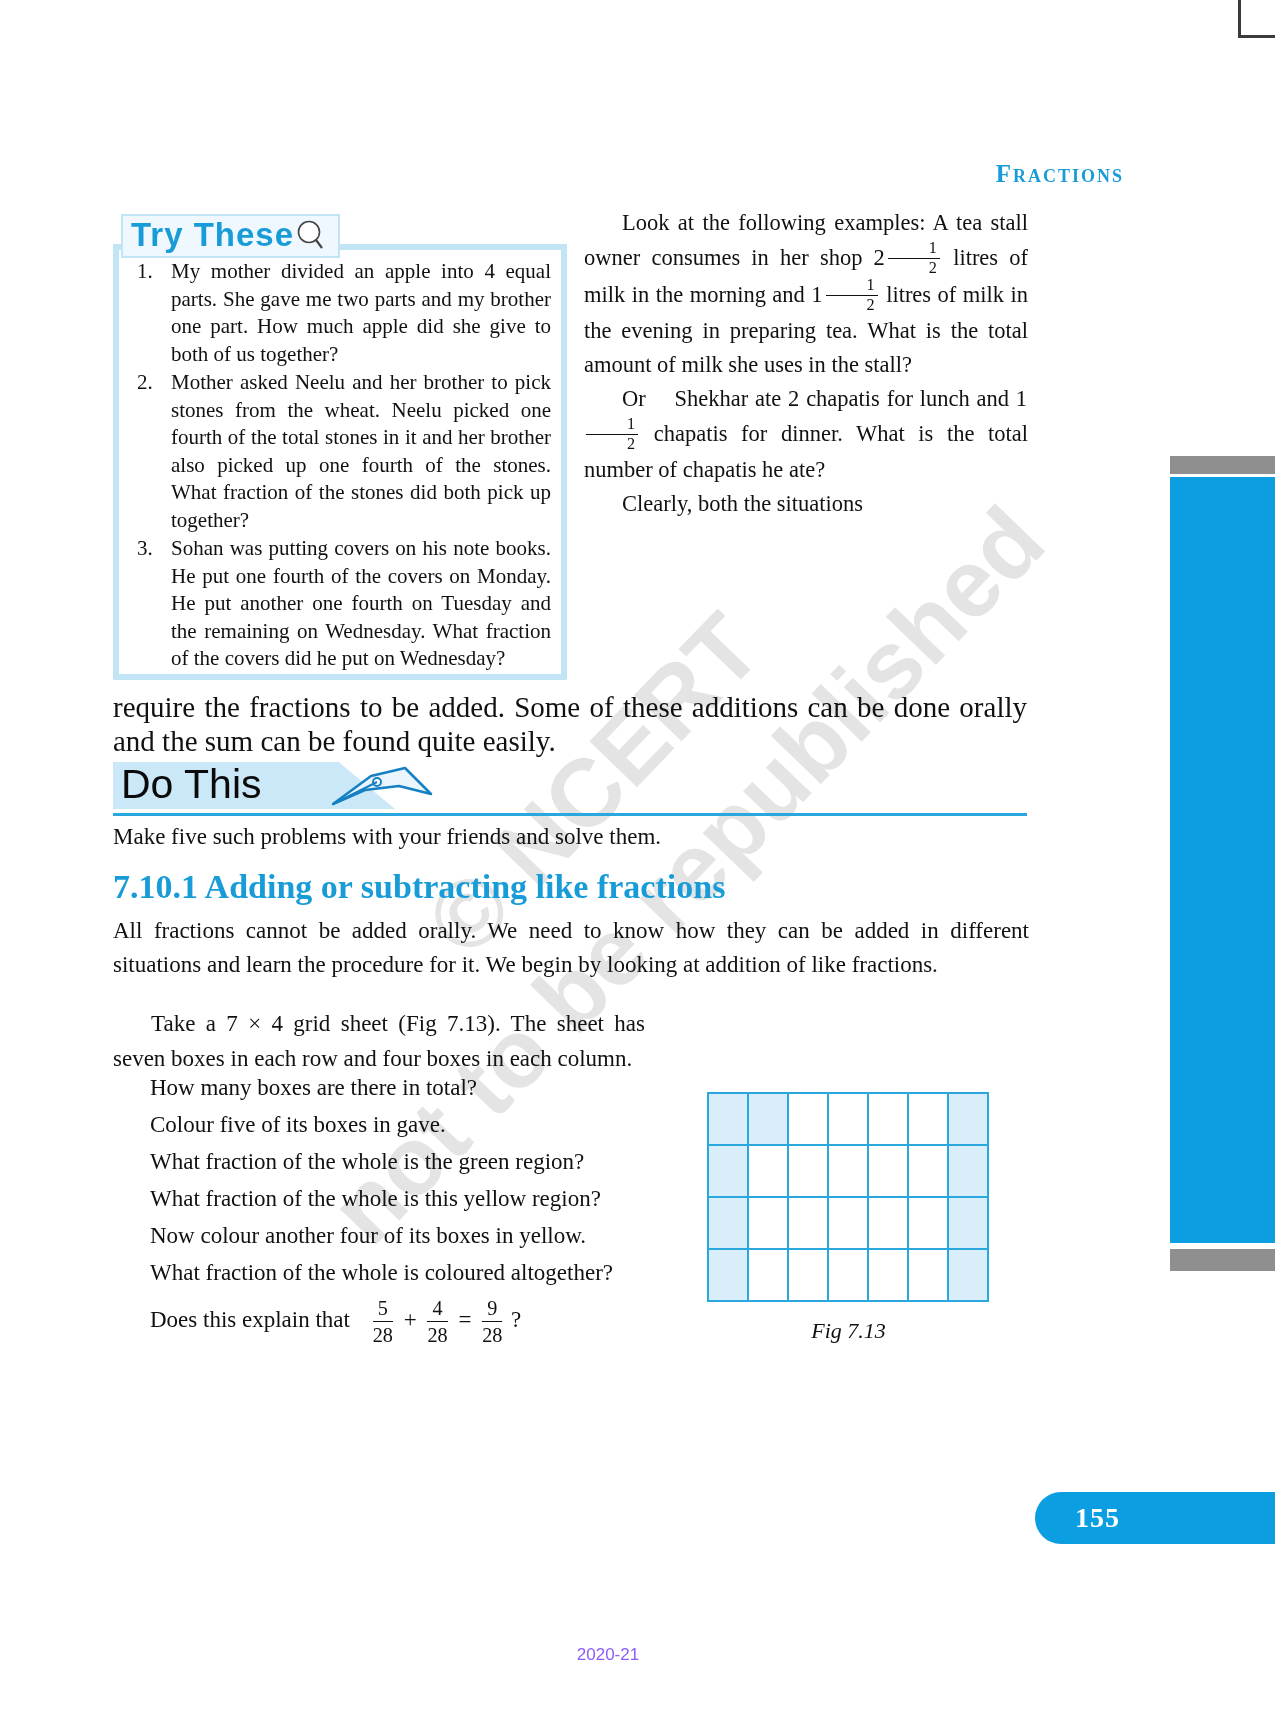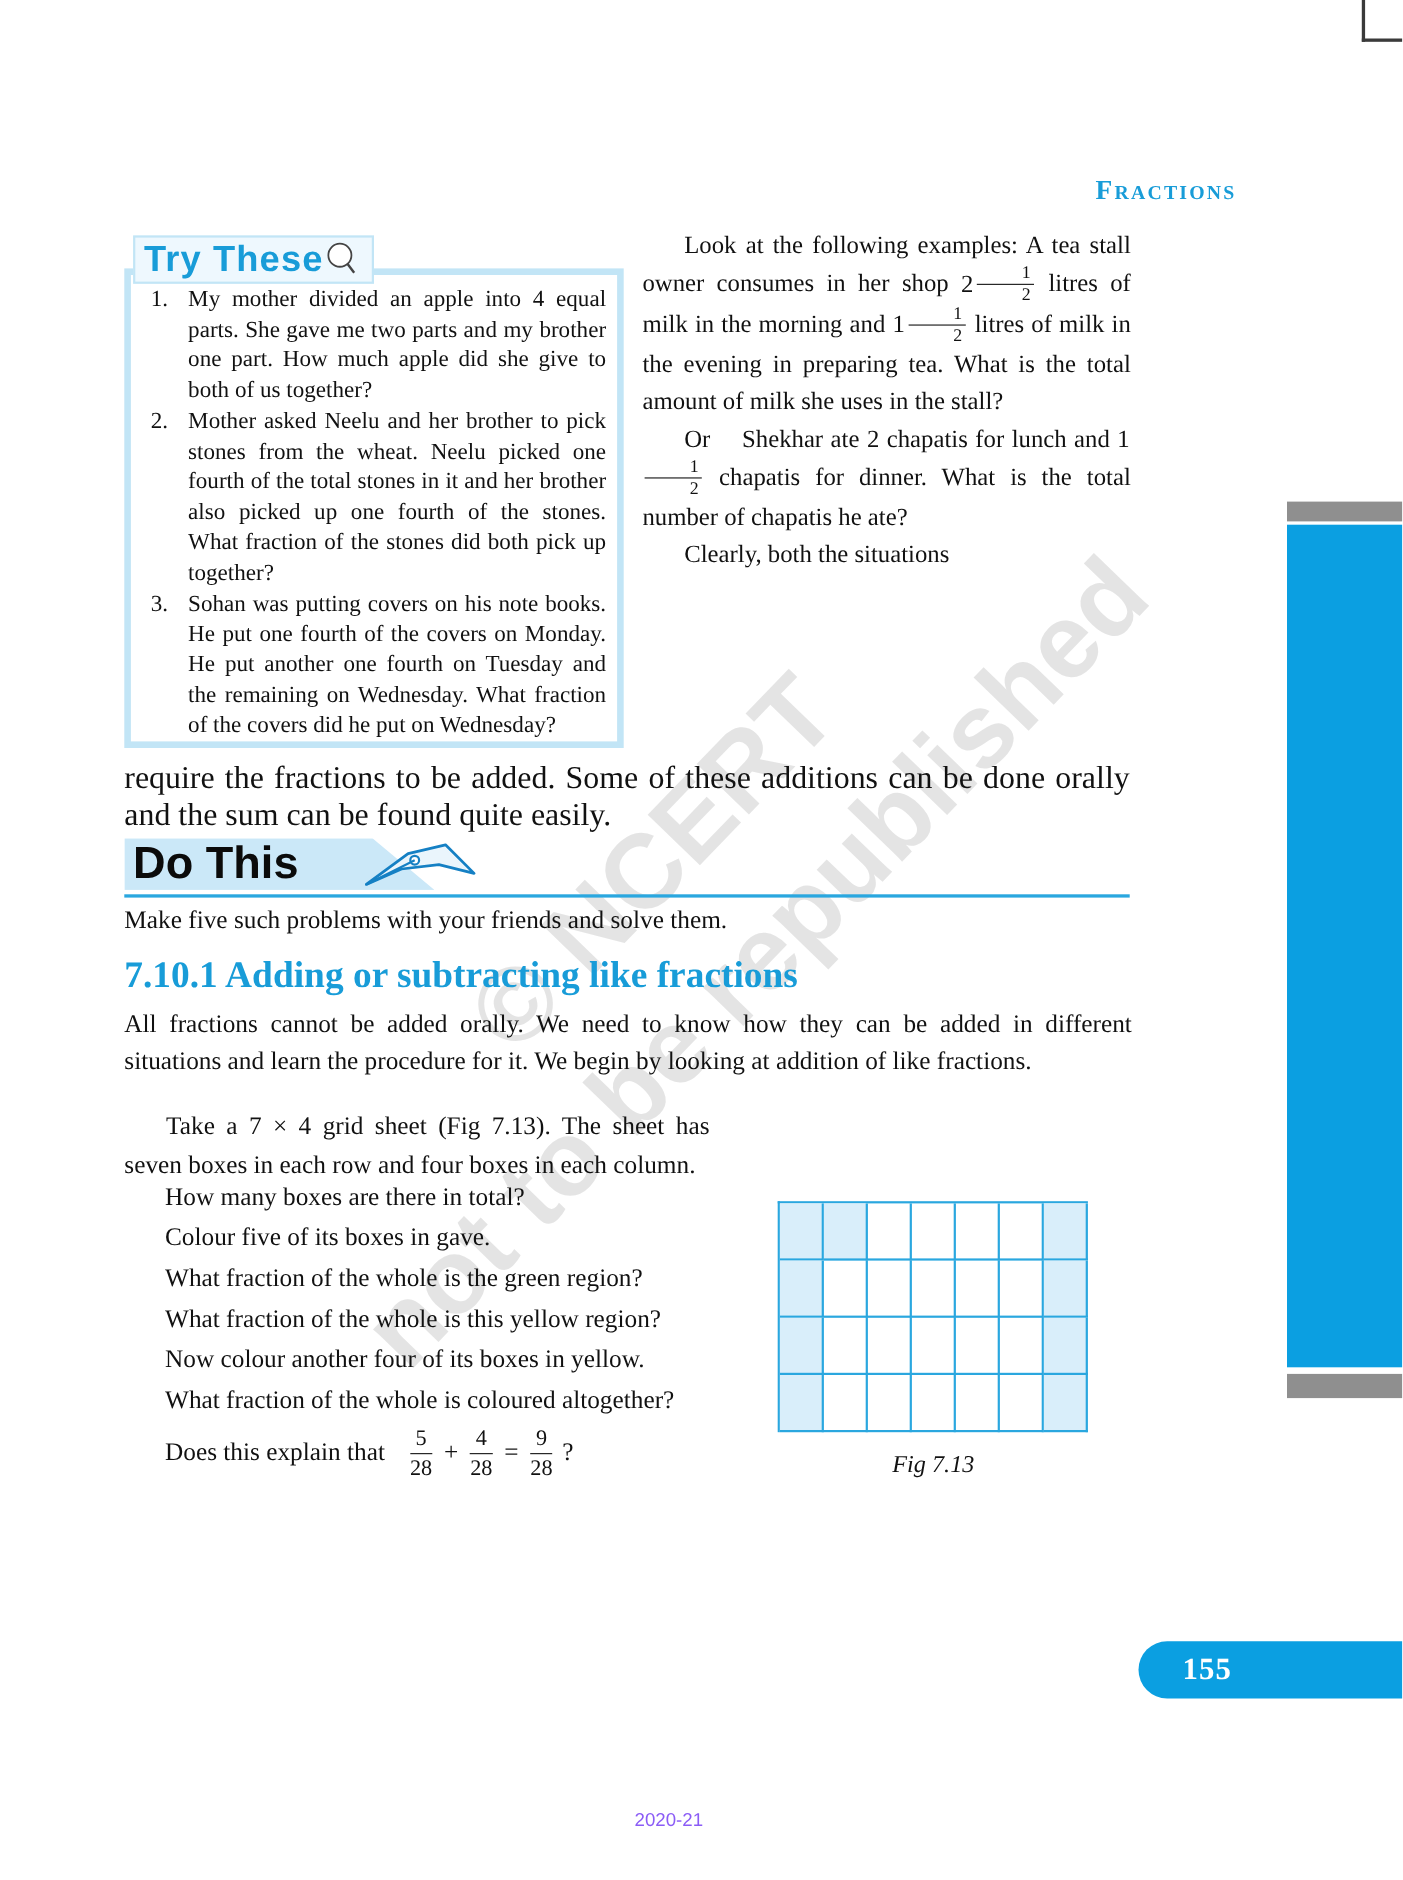--- a/index.html
+++ b/index.html
@@ -49,21 +49,21 @@
   .mixed .whole{margin-right:1px;}
 
   .continuation{position:absolute;left:113px;top:690px;width:914px;font-size:29px;line-height:34px;
     text-align:justify;margin:0;}
 
   
   .do-this{position:absolute;left:113px;top:760px;width:914px;height:62px;}
   .do-band{position:absolute;left:0;top:2px;width:282px;height:47px;background:var(--band-blue,#CBE8F8);
     clip-path:polygon(0 0,80% 0,100% 100%,0 100%);}
   .do-text{position:absolute;left:8px;top:0px;font-family:"Liberation Sans","DejaVu Sans",sans-serif;
-    font-weight:700;font-size:41px;letter-spacing:0px;color:#0b0b0b;line-height:48px;}
+    font-weight:400;font-size:41px;letter-spacing:0px;color:#0b0b0b;line-height:48px;}
   .pen-icon{position:absolute;left:206px;top:4px;}
   .do-rule{position:absolute;left:0;top:53px;width:914px;height:3px;background:var(--grid-line,#2AA7DF);}
 
   .make-five{position:absolute;left:113px;top:824px;width:914px;font-size:23px;margin:0;}
 
   .section-heading{position:absolute;left:113px;top:868px;margin:0;font-size:34px;font-weight:700;
     color:var(--accent-blue,#189CD8);}
   .section-intro{position:absolute;left:113px;top:914px;width:916px;font-size:23px;line-height:34px;
     text-align:justify;margin:0;}
 

